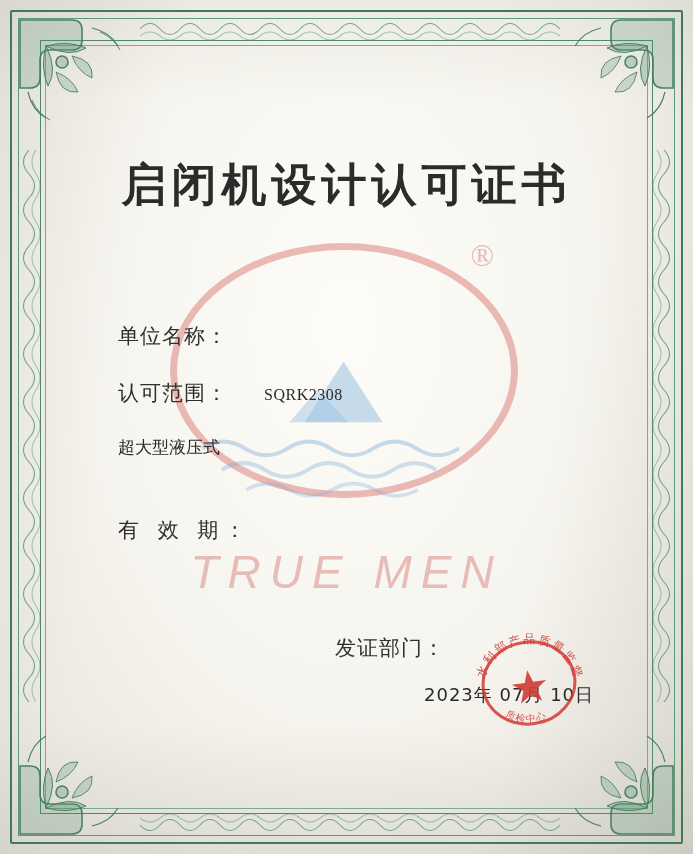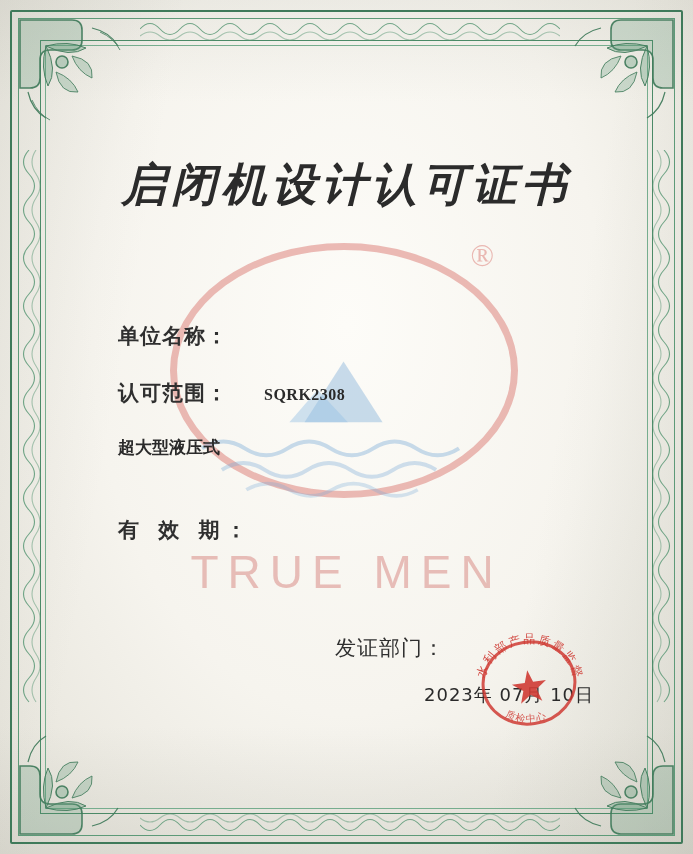--- a/index.html
+++ b/index.html
@@ -104,49 +104,48 @@
     left: 0;
     right: 0;
     top: 545px;
     text-align: center;
     font-family: "Liberation Sans", sans-serif;
     font-size: 46px;
     letter-spacing: 9px;
     color: rgba(216,140,134,0.55);
     font-weight: 400;
     pointer-events: none;
+    font-style: italic;
   }
 
   
   .title {
     position: absolute;
     left: 0; right: 0;
     top: 155px;
     text-align: center;
     font-family: "DejaVu Sans", sans-serif;
     font-weight: bold;
     font-size: 45px;
     letter-spacing: 5px;
     color: #2b2b2b;
-    font-style: italic;
   }
 
   
   .fields {
     position: absolute;
     left: 118px;
     top: 322px;
     width: 470px;
   }
   .field-row {
     display: flex;
     align-items: baseline;
     margin-bottom: 31px;
     height: 26px;
-    font-weight: bold;
   }
   .field-label {
     font-family: "DejaVu Sans", sans-serif;
     font-size: 21px;
     color: #2f2f2f;
     width: 146px;
     letter-spacing: 1px;
     white-space: nowrap;
   }
   .field-label.wide {

